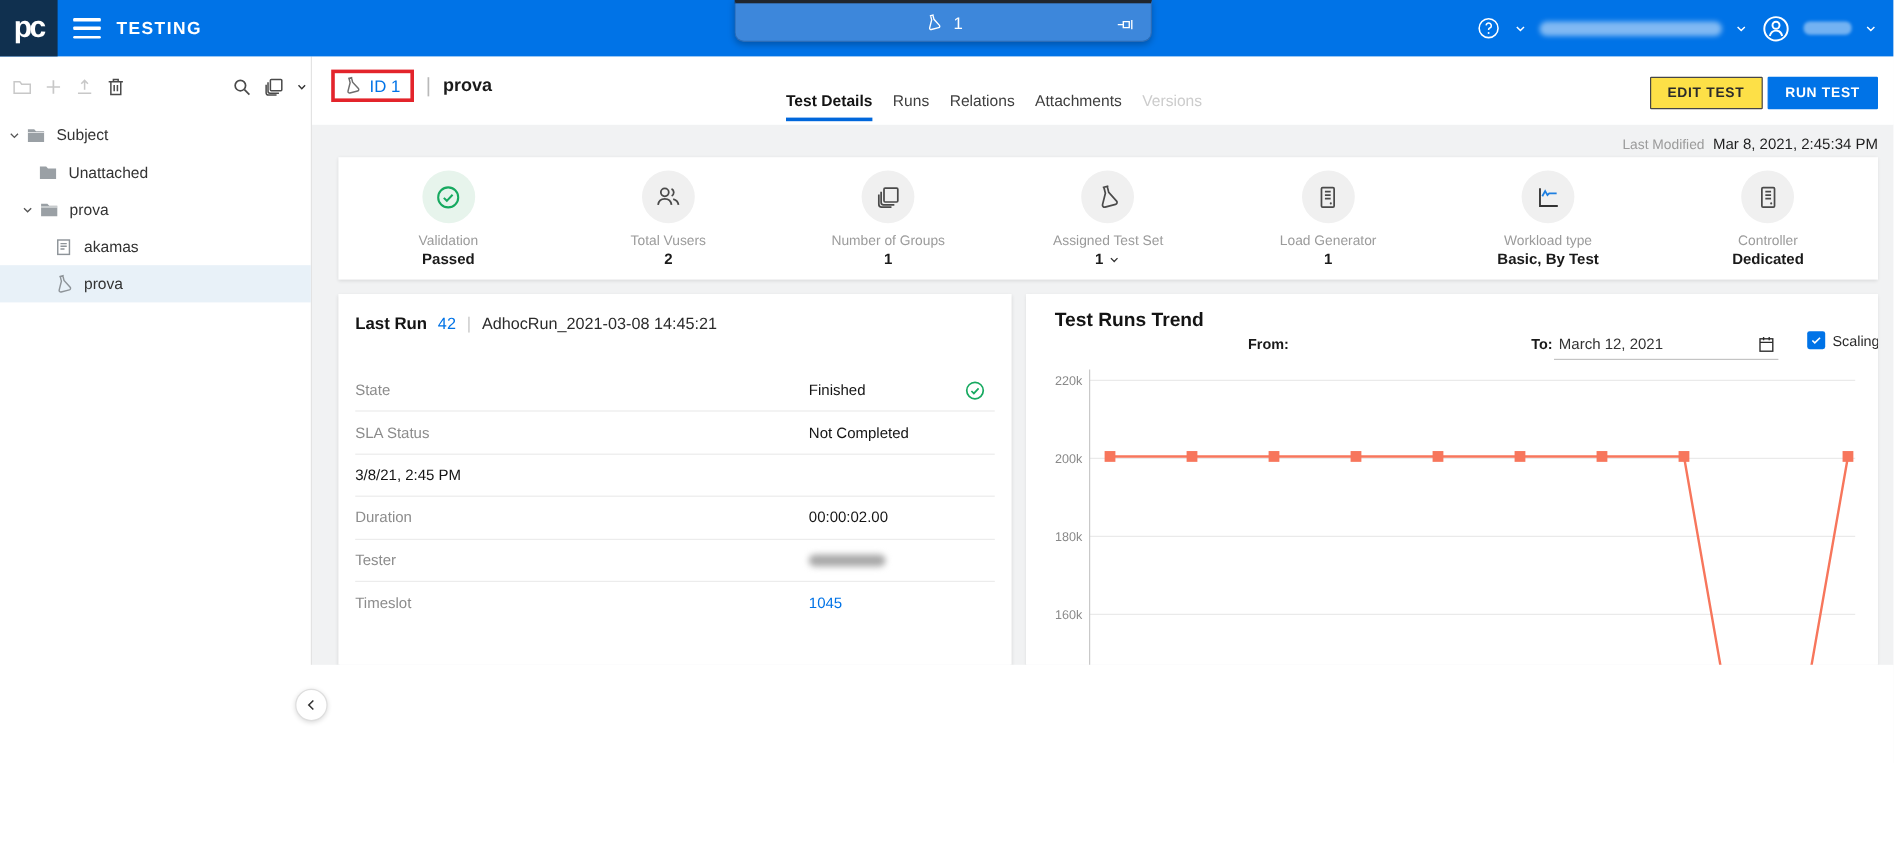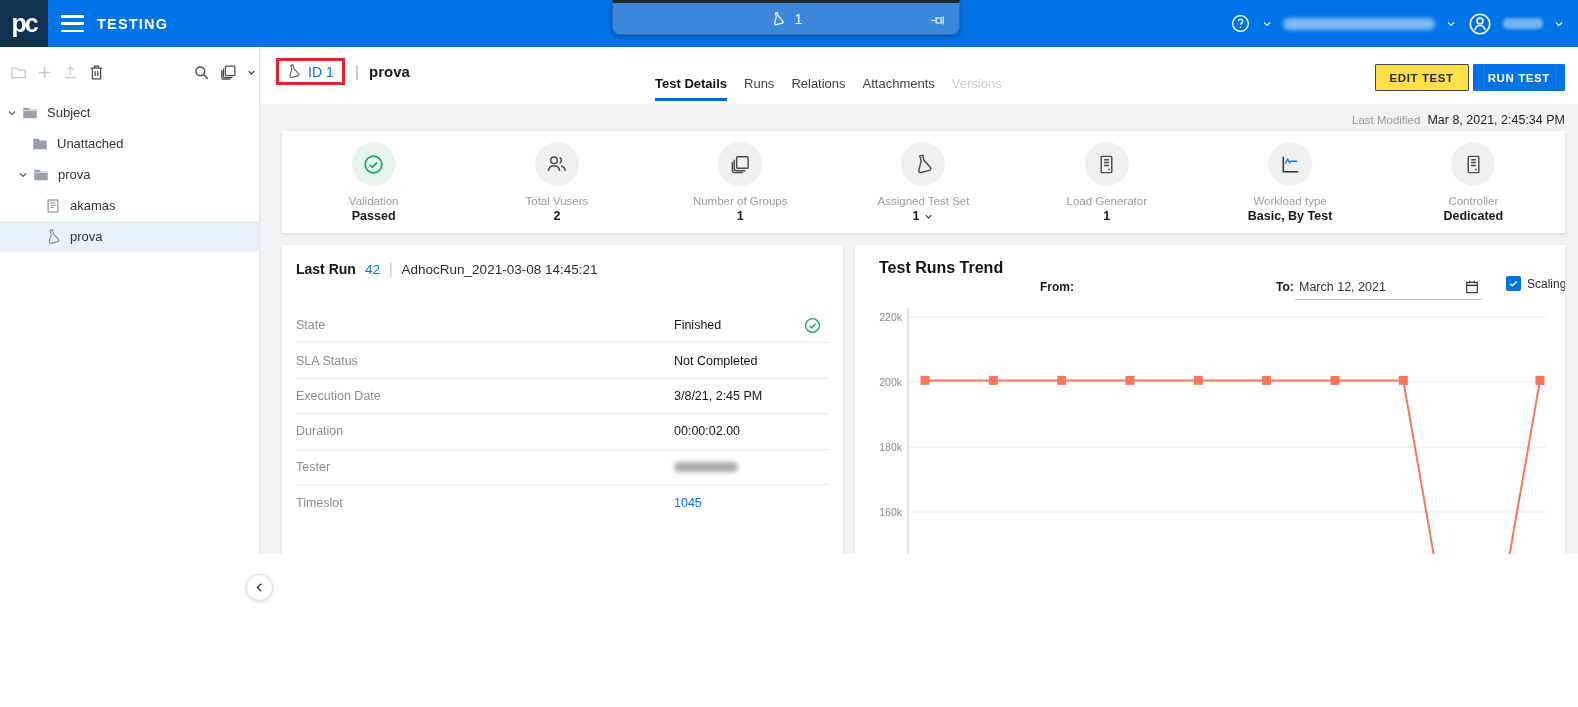--- a/index.html
+++ b/index.html
@@ -350,21 +350,20 @@
             <svg class="lr-state-icon" viewBox="0 0 24 24" fill="none" stroke="currentColor" stroke-width="1.8">
                 <circle cx="12" cy="12" r="8.7"></circle>
                 <path d="M8.2 12.4l2.6 2.6 5-5.3"></path>
               </svg>
           </div>
           <div class="lr-row">
             <span class="lr-label">SLA Status</span>
             <span class="lr-value">Not Completed</span>
           </div>
           <div class="lr-row">
-            <span class="lr-label">Execution Date</span>
             <span class="lr-value">3/8/21, 2:45 PM</span>
           </div>
           <div class="lr-row">
             <span class="lr-label">Duration</span>
             <span class="lr-value">00:00:02.00</span>
           </div>
           <div class="lr-row">
             <span class="lr-label">Tester</span>
             <span class="redact-dark"></span>
           </div>

